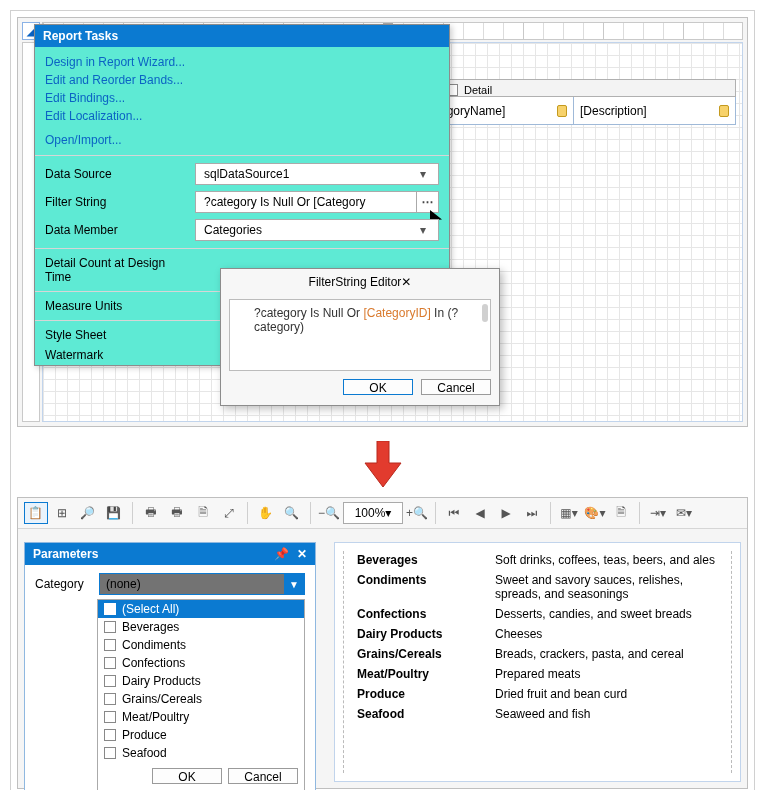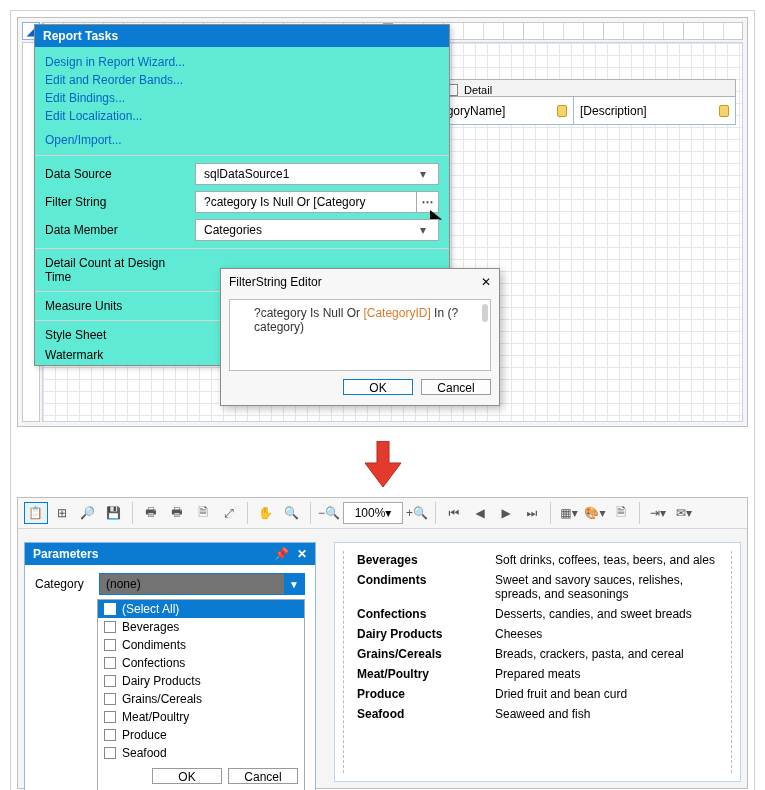--- a/index.html
+++ b/index.html
@@ -96,21 +96,21 @@
     clip-path: polygon(0 0, 100% 60%, 42% 62%, 62% 100%, 48% 100%, 30% 64%, 0 66%);
     background:#000;
   }
 
   
   .filter-dlg {
     position:absolute; left:202px; top:250px; width:280px;
     background:#f7f7f7; border:1px solid #8c8c8c;
     box-shadow: 3px 3px 8px rgba(0,0,0,.25);
   }
-  .filter-dlg .dlg-title { padding:6px 8px; display:flex; justify-content:space-between; align-items:center; }
+  .filter-dlg .dlg-title { padding:6px 8px; display:flex; justify-content:center; align-items:center; }
   .filter-dlg .dlg-body {
     margin:4px 8px 8px; background:#fff; border:1px solid #bcbcbc; height:72px;
     padding:6px 24px; font-size:12px; position:relative;
   }
   .filter-dlg .scroll-thumb { position:absolute; right:2px; top:4px; width:6px; height:18px; background:#d0d0d0; border-radius:3px; }
   .filter-dlg .dlg-btns { display:flex; justify-content:flex-end; gap:8px; padding:0 8px 10px; }
   .btn { min-width:70px; height:16px; border:1px solid #9a9a9a; background:#fdfdfd; font-size:12px; }
   .btn.primary { border:1px solid #0b7ad1; color:#000; }
   .bracket{color:#333;} .field-tok{color:#d97a2e;} .param{color:#333;} .kw{color:#333;}
 

